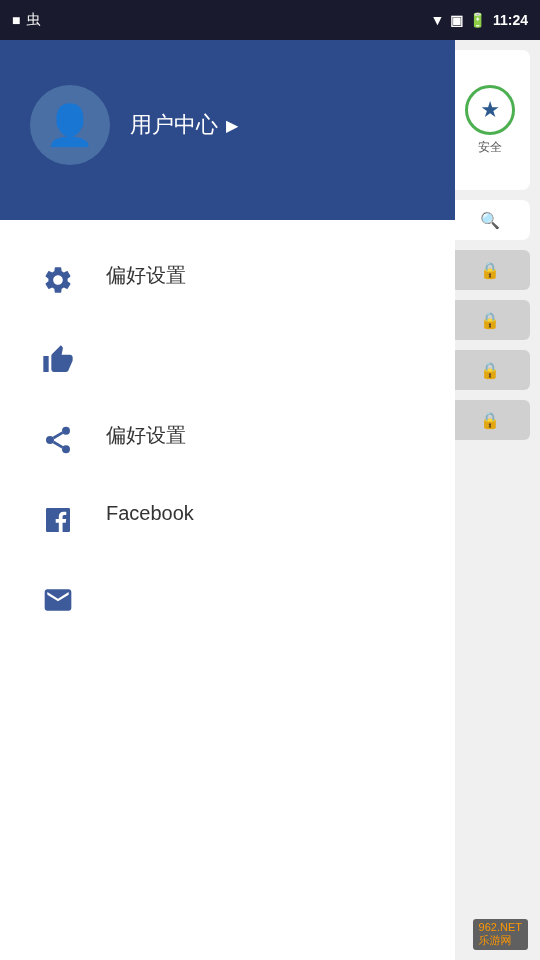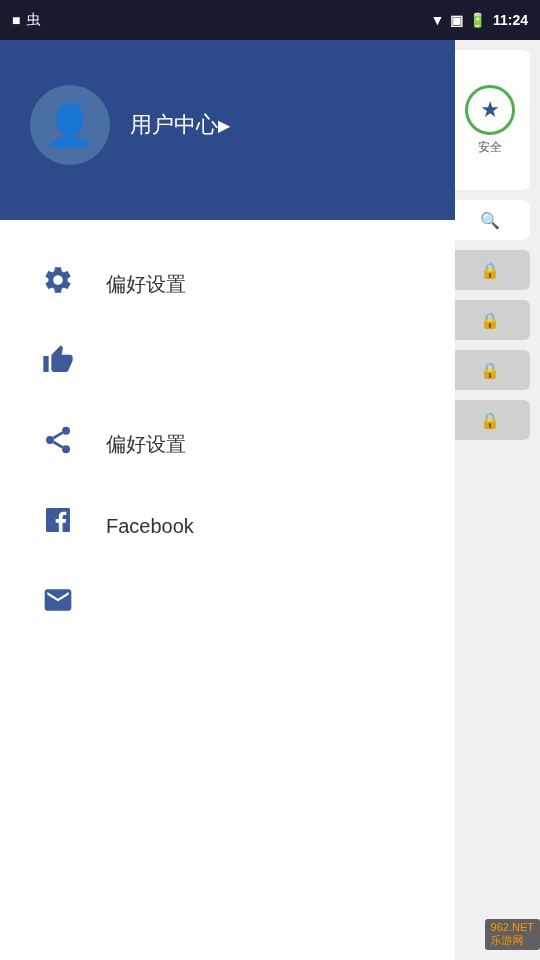--- a/index.html
+++ b/index.html
@@ -166,36 +166,37 @@
       font-size: 40px;
       color: #c8d8f0;
     }
 
     .user-center-text {
       color: white;
       font-size: 22px;
       font-weight: 500;
       display: flex;
       align-items: center;
+      gap: 8px;
     }
 
     .arrow-right {
       color: white;
       font-size: 16px;
     }
 
     
     .menu-list {
       flex: 1;
       padding: 20px 0;
     }
 
     .menu-item {
       display: flex;
-      align-items: flex-end;
+      align-items: flex-start;
       padding: 22px 40px;
       gap: 30px;
       cursor: pointer;
     }
 
     .menu-icon {
       width: 36px;
       height: 36px;
       display: flex;
       align-items: center;
@@ -211,21 +212,21 @@
     .menu-label {
       font-size: 20px;
       color: #333;
       font-weight: 400;
     }
 
     
     .watermark {
       position: absolute;
       bottom: 10px;
-      right: 0;
+      right: 12px;
       background: rgba(0,0,0,0.6);
       color: white;
       font-size: 11px;
       padding: 2px 6px;
       border-radius: 3px;
       z-index: 20;
     }
 
     .watermark span {
       color: #ff9800;

